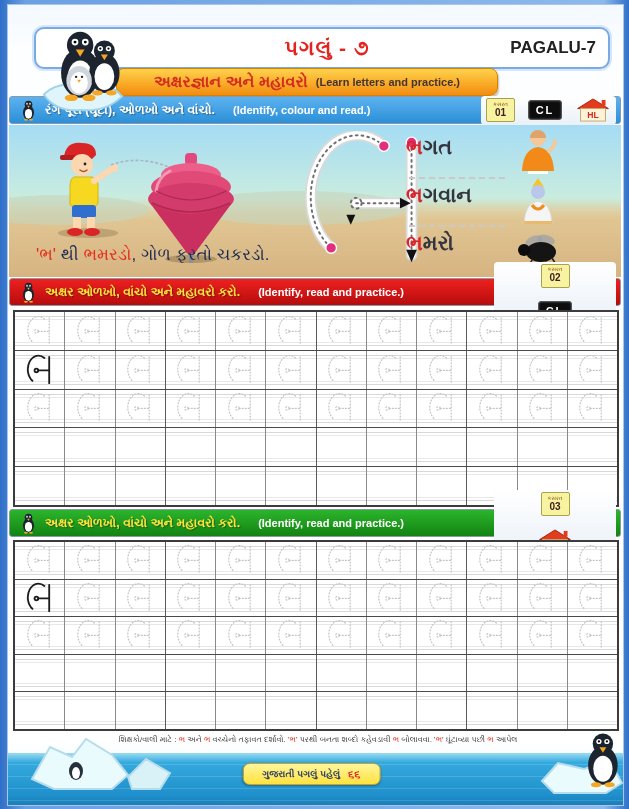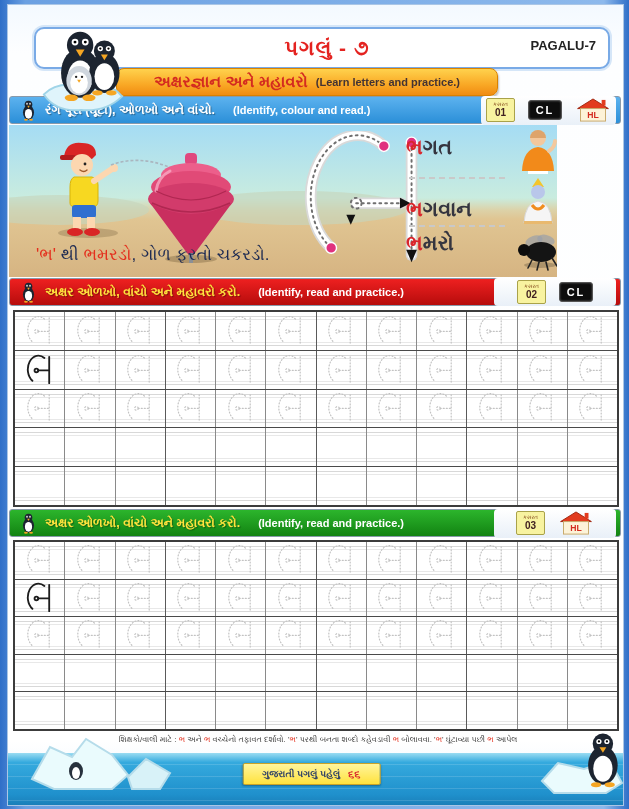--- a/index.html
+++ b/index.html
@@ -8,52 +8,52 @@
         background:linear-gradient(90deg,#2f6fc8 0%,#6ba0e2 4%,#8db9ec 96%,#2f6fc8 100%);}
   .inner{position:absolute;left:7px;top:4px;width:615px;height:800px;overflow:hidden;
          background:linear-gradient(#f3f9ff 0%,#fdfeff 6%,#ffffff 92%,#eaf3fc 100%);
          border:1px solid #aac6e6;}
 
   
   .title-box{position:absolute;left:26px;top:22px;width:562px;height:38px;background:#ffffff;
              border:2px solid #79aae6;border-radius:10px;box-shadow:0 0 0 2px #d5e6f8;
              display:flex;align-items:center;padding-left:10px;}
   .title-gu{flex:1;text-align:center;font-size:21px;font-weight:bold;color:#e42320;letter-spacing:1px;}
-  .title-en{position:absolute;right:12px;top:9px;font-size:13px;font-weight:bold;color:#222;}
+  .title-en{position:absolute;right:12px;top:9px;font-size:17px;font-weight:bold;color:#222;}
   .penguin-logo{position:absolute;left:30px;top:14px;width:88px;height:100px;z-index:5;}
   .banner-orange{position:absolute;left:108px;top:63px;width:380px;height:26px;border-radius:8px;
                  background:linear-gradient(#ffd24d,#f9a825 60%,#f08c12);border:1px solid #d98200;
                  display:flex;align-items:center;justify-content:center;gap:8px;box-shadow:1px 2px 2px rgba(0,0,0,.25);}
   .banner-gu{font-size:16px;font-weight:bold;color:#d42b20;}
   .banner-en{font-size:11px;font-weight:bold;color:#433;}
 
   
   .bar{position:absolute;left:1px;width:612px;height:28px;display:flex;align-items:center;gap:8px;
        padding:0 4px 0 10px;box-sizing:border-box;border:1px solid #8899aa;border-radius:3px;}
   .bar-blue{top:91px;background:linear-gradient(#5cb2ef,#2b8fd8);}
   .bar-red{top:273px;background:linear-gradient(#ee2020,#b60c0c);}
   .bar-green{top:504px;background:linear-gradient(#2cb52c,#128312);}
   .bar .gu{font-size:12.5px;font-weight:bold;color:#ffffff;text-shadow:1px 1px 1px rgba(0,0,0,.35);}
   .bar-red .gu,.bar-green .gu{color:#ffe23d;}
   .bar .en{font-size:11px;font-weight:bold;color:#fff;margin-left:10px;}
   .bar .penguin-sm{width:17px;height:24px;flex:none;}
   .badges{margin-left:auto;display:flex;align-items:center;gap:13px;background:linear-gradient(#ffffff,#e9f0f8);
           border-radius:4px;padding:2px 5px;}
-  .badges.spread{min-width:112px;justify-content:center;}
+  .badges.spread{min-width:112px;justify-content:space-between;flex-direction:column;}
   .badge-activity{width:27px;height:22px;background:#f8f3a0;border:1px solid #a9a24a;border-radius:2px;
                   display:flex;flex-direction:column;align-items:center;justify-content:center;line-height:1.05;}
   .badge-activity .lbl{font-size:5.5px;color:#7a3b10;}
   .badge-activity .num{font-size:10px;font-weight:bold;color:#402020;}
   .badge-cl{width:32px;height:18px;background:#0d0d0d;border:1px solid #555;border-radius:3px;color:#fff;
             font-size:11px;font-weight:bold;letter-spacing:2px;display:flex;align-items:center;justify-content:center;
             box-shadow:inset 0 0 2px #666;}
   .badge-hl{width:36px;height:25px;flex:none;}
 
   
-  .scene{position:absolute;left:1px;top:120px;width:548px;height:152px;overflow:hidden;
+  .scene{position:absolute;left:1px;top:120px;width:612px;height:152px;overflow:hidden;
          background:linear-gradient(#a5dcf4 0%,#c9ecdf 48%,#dcd2a8 56%,#e0c592 62%,#d6b482 100%);}
   .hill{position:absolute;border-radius:50%;background:#c6d6bd;opacity:.65;}
   .boy{position:absolute;left:37px;top:10px;width:92px;height:104px;}
   .toy{position:absolute;left:135px;top:26px;width:94px;height:114px;}
   .string{position:absolute;left:98px;top:34px;width:110px;height:60px;}
   .trace{position:absolute;left:290px;top:6px;width:134px;height:140px;}
   .word-row{position:absolute;left:397px;font-size:21px;font-weight:bold;white-space:nowrap;}
   .word-row .first{color:#d9262c;}
   .word-row .rest{color:#35353f;}
   .trace-line{position:absolute;left:400px;width:96px;border-bottom:2px dashed #c9c9c9;height:0;}
@@ -84,21 +84,21 @@
         color:#3a3a3a;z-index:6;}
   .note .part-dark{color:#3a3a3a;}
   .water{position:absolute;left:0;top:748px;width:615px;height:52px;
          background:linear-gradient(#9adcf2 0%,#35aade 18%,#1f90cc 80%,#1a7fb8 100%);
          background-blend-mode:normal;}
   .water::after{content:"";position:absolute;inset:0;
          background:repeating-linear-gradient(180deg,transparent 0 11px,rgba(255,255,255,.14) 11px 12px);}
   .iceberg-left{position:absolute;left:16px;top:726px;width:160px;height:66px;z-index:5;}
   .iceberg-right{position:absolute;left:528px;top:722px;width:90px;height:72px;z-index:5;}
   .footer-pill{position:absolute;left:50%;top:758px;transform:translateX(-53%);height:20px;padding:0 19px;
-               background:linear-gradient(#fff59c,#ffe23d);border:1px solid #c9a227;border-radius:2px;
+               background:linear-gradient(#fff59c,#ffe23d);border:1px solid #c9a227;border-radius:7px;
                display:flex;align-items:center;gap:8px;z-index:6;box-shadow:0 1px 2px rgba(0,0,0,.3);}
   .footer-pill .book{font-size:9.5px;font-weight:bold;color:#2c3e66;}
   .footer-pill .pageno{font-size:11px;font-weight:bold;color:#d9262c;}
 </style>
 </head>
 <body>
 
 <svg width="0" height="0" style="position:absolute">
   <defs>
     <symbol id="sym-bha" viewBox="0 0 36 40">
@@ -231,21 +231,21 @@
       <polygon points="53,93 63,93 58,104" fill="#111"></polygon>
       <circle cx="95" cy="16" r="6" fill="#e0317e" stroke="#fff" stroke-width="1.6"></circle>
       <circle cx="36" cy="130" r="6" fill="#e0317e" stroke="#fff" stroke-width="1.6"></circle>
       <circle cx="126" cy="12" r="6" fill="#e0317e" stroke="#fff" stroke-width="1.6"></circle>
     </svg>
 
     <div class="word-row" style="top:10px;">
       <span class="first">ભ</span><span class="rest">ગત</span>
     </div>
     <div class="trace-line" style="top:52px;"></div>
-    <div class="word-row" style="top:72px;">
+    <div class="word-row" style="top:58px;">
       <span class="first">ભ</span><span class="rest">ગવાન</span>
     </div>
     <div class="trace-line" style="top:100px;"></div>
     <div class="word-row" style="top:106px;">
       <span class="first">ભ</span><span class="rest">મરો</span>
     </div>
 
     <svg class="word-icon" style="top:2px;" viewBox="0 0 48 48">
       <circle cx="24" cy="11" r="8" fill="#f3c89d"></circle>
       <path d="M24,3 a8,8 0 0 1 8,8 l-16,0 a8,8 0 0 1 8,-8" fill="#c9803a" opacity=".5"></path>

